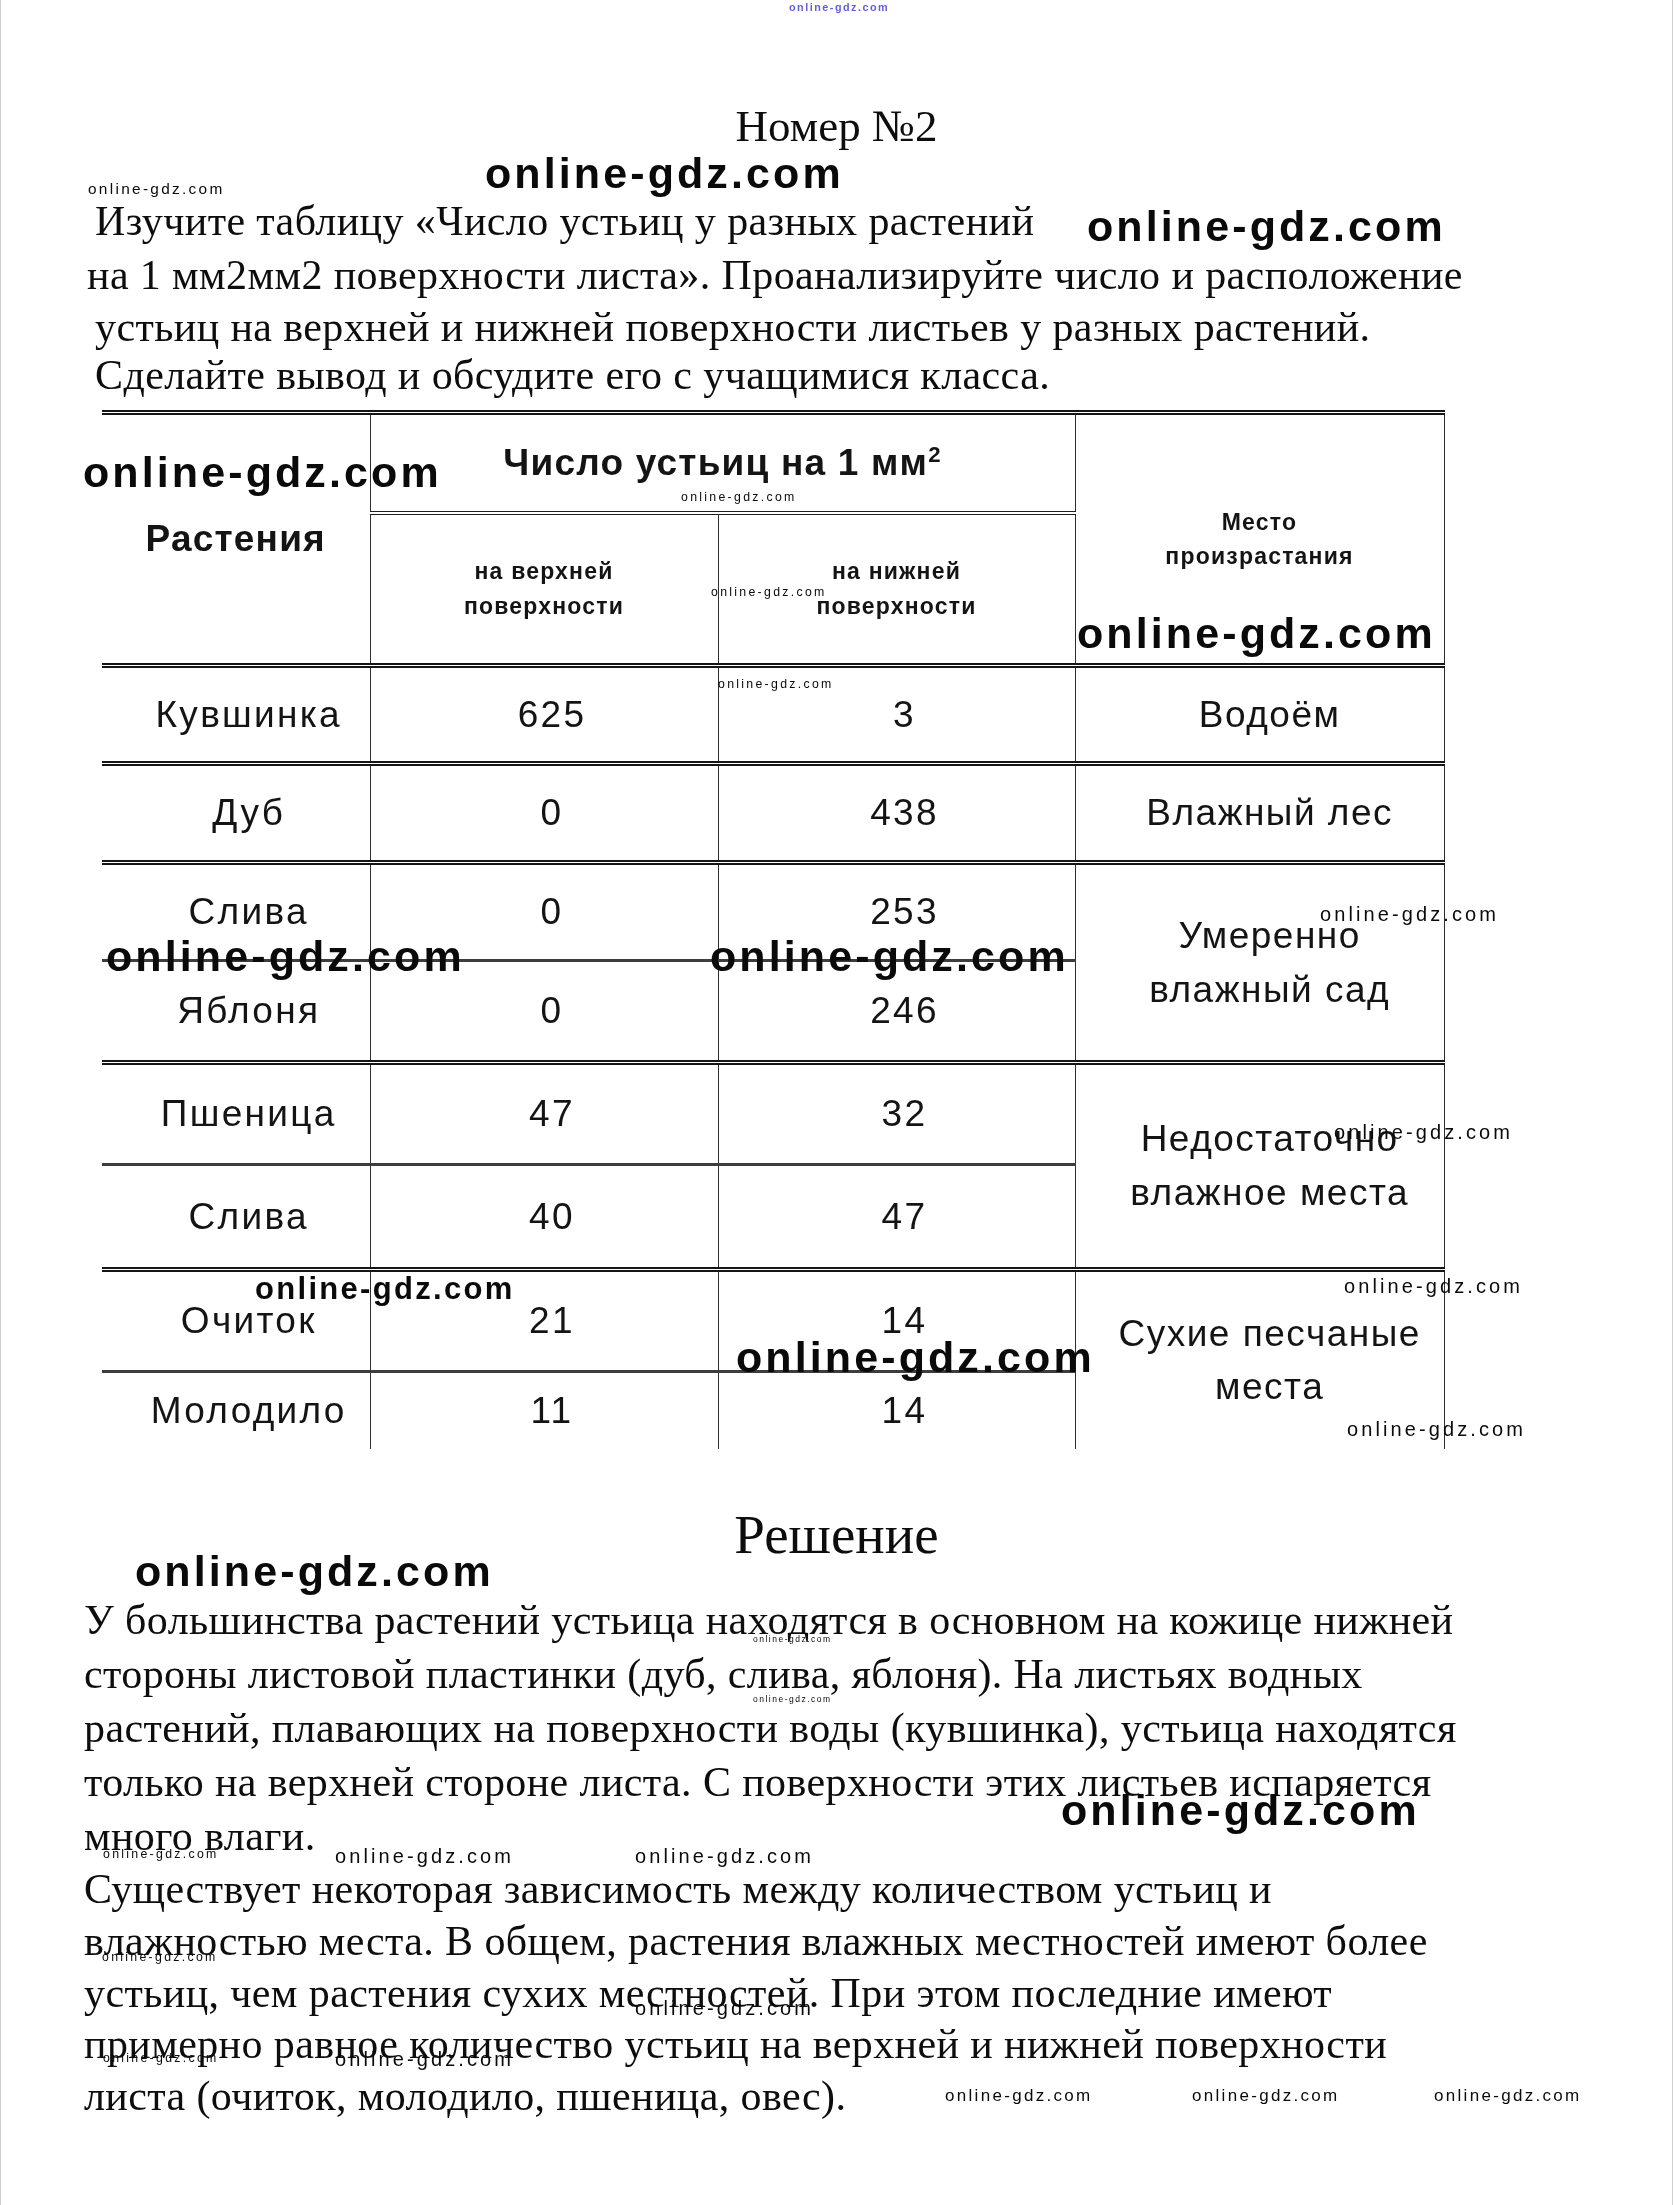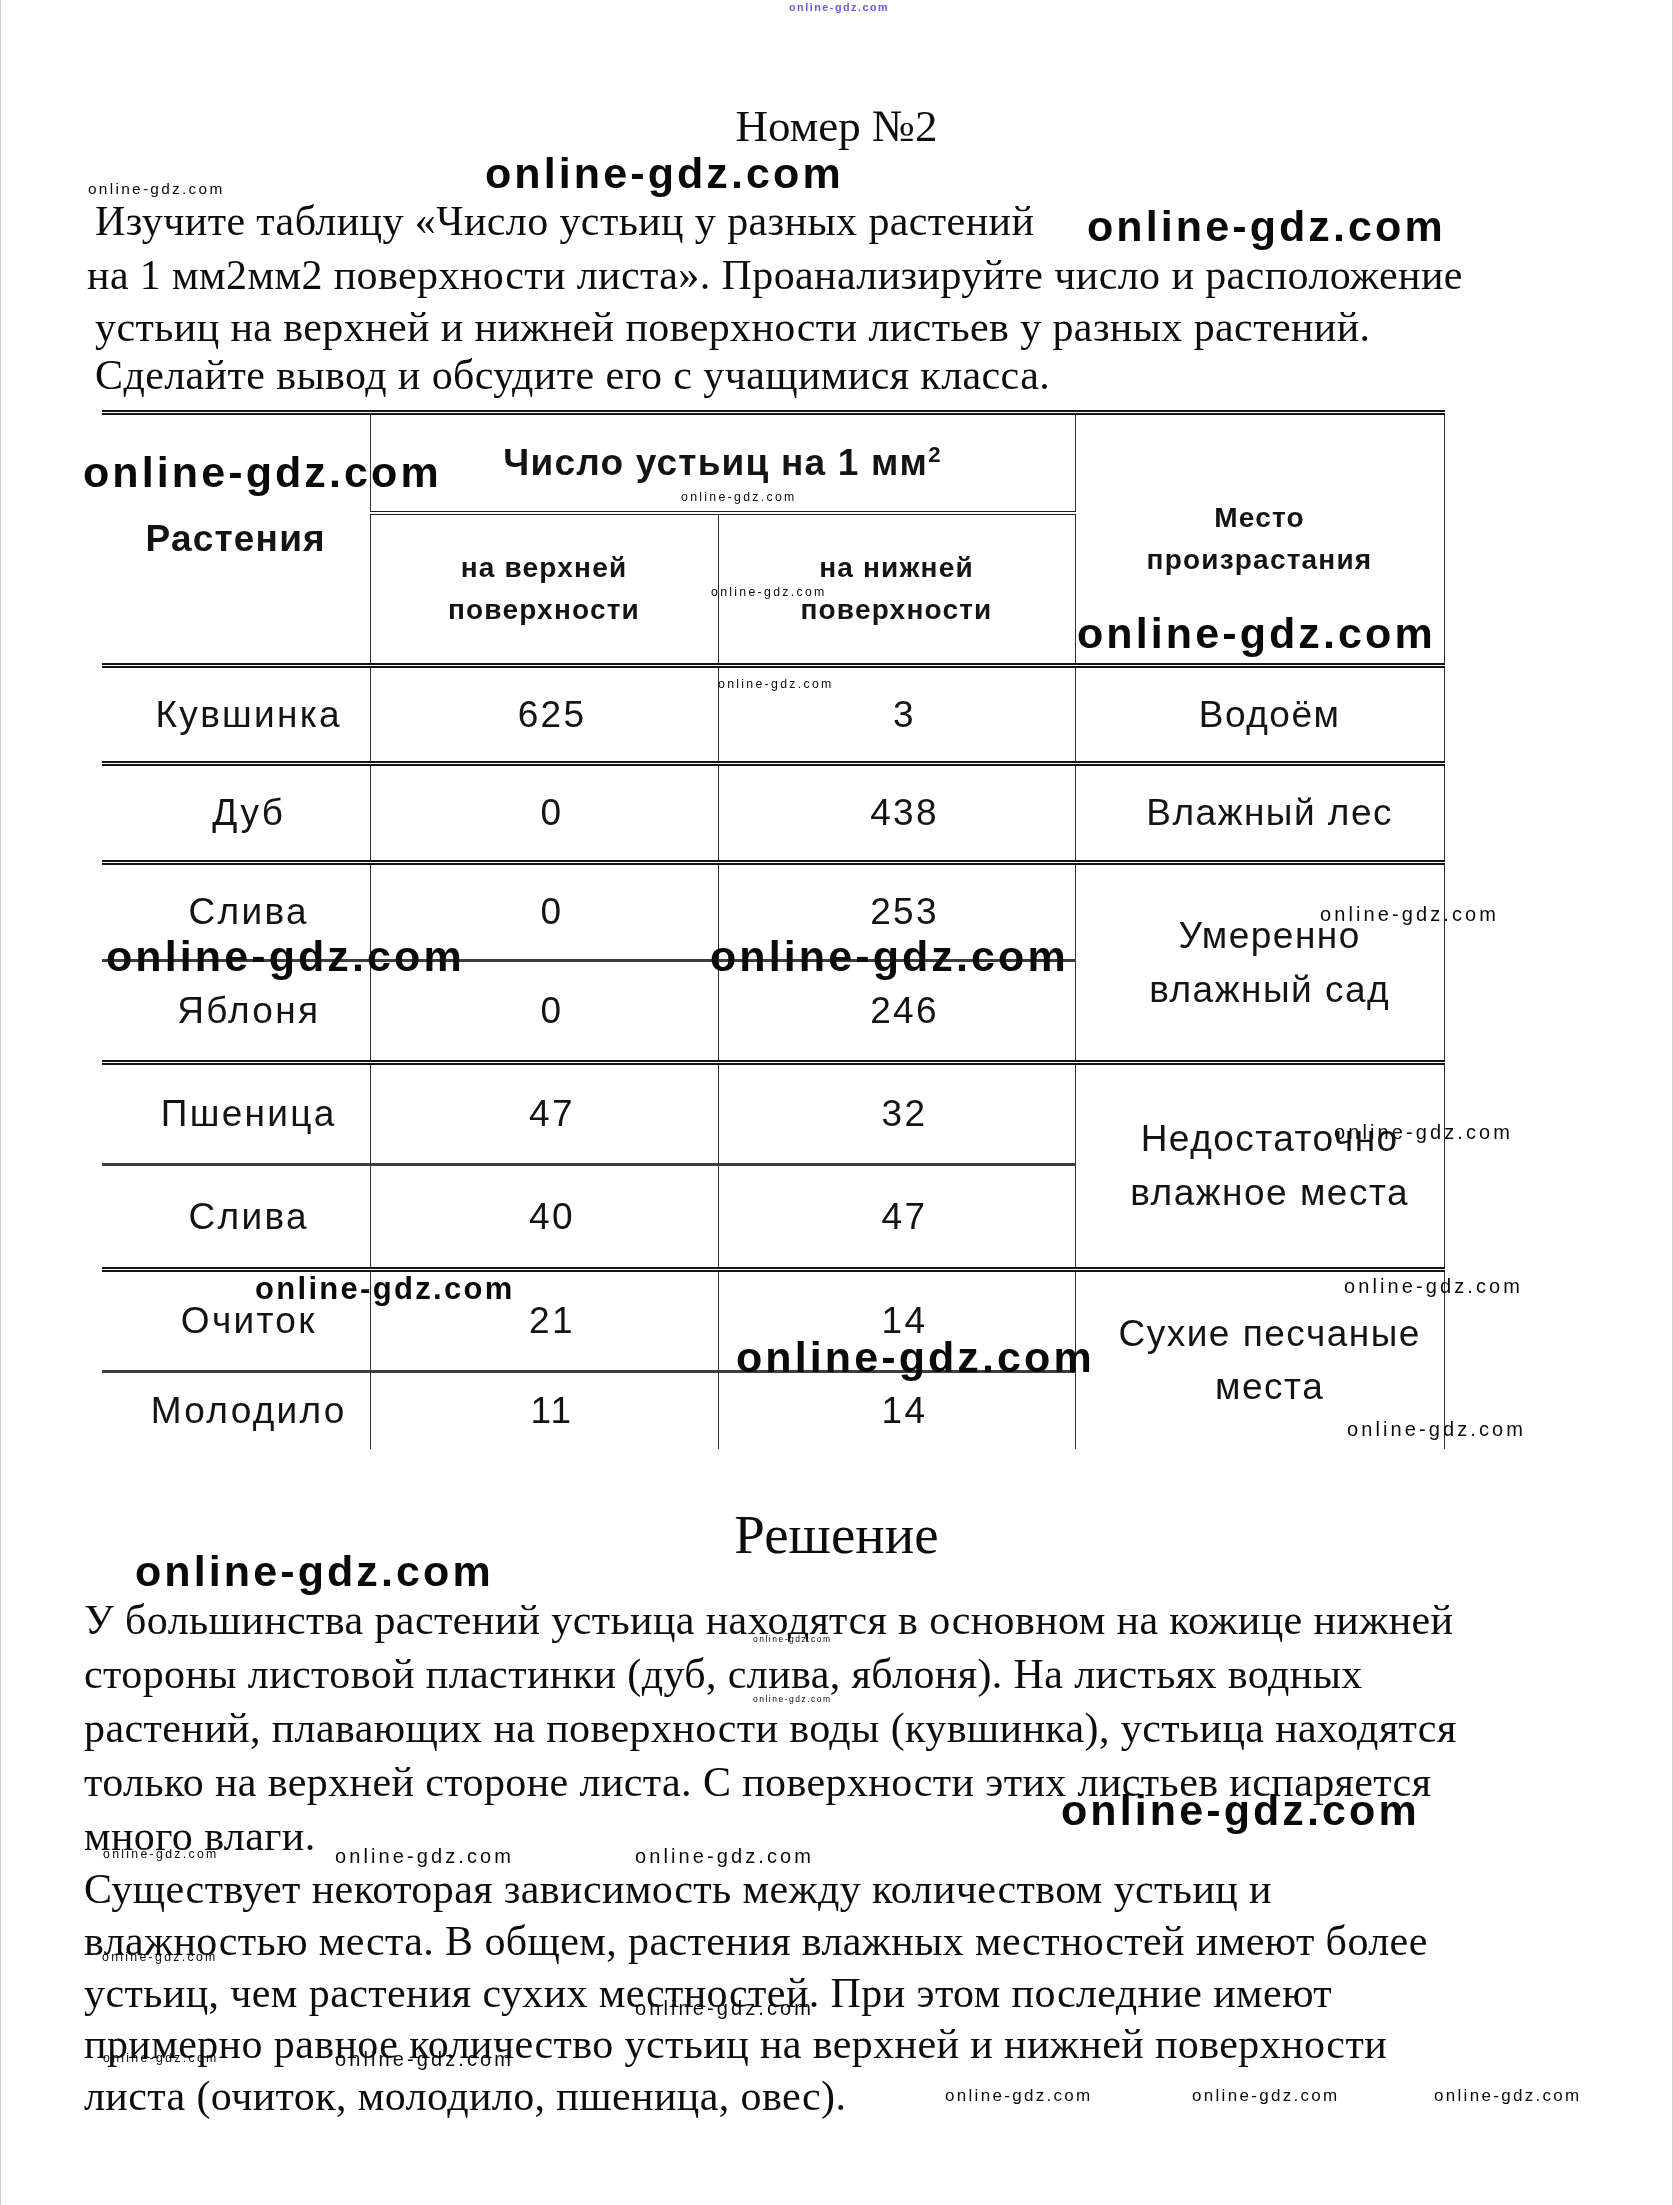--- a/index.html
+++ b/index.html
@@ -17,21 +17,21 @@
   
   .tbl{position:absolute;left:101px;top:410px;border-collapse:collapse;table-layout:fixed;
        font-family:"Liberation Sans", sans-serif;color:#141414;
        border-top:5.4px double #151515;}
   .tbl td{border-right:1.5px solid #2e2e2e;vertical-align:middle;padding:0;text-align:center;}
   .tbl td.plant{padding-left:26px;font-size:37px;letter-spacing:2.3px;}
   .tbl td.val{font-size:37px;letter-spacing:2.3px;text-align:center;padding-left:16px;}
   .tbl td.hab{padding-left:28px;padding-right:7.7px;font-size:37px;letter-spacing:1.5px;line-height:1.45;}
   .tbl td.hd{font-weight:bold;text-align:center;letter-spacing:1.2px;}
   .tbl .hd1{font-size:37px;}
-  .tbl .hd2{font-size:28px;line-height:1.5;}
+  .tbl .hd2{font-size:23px;line-height:1.5;}
   .tbl tr.rmajor td{border-top:5.4px double #151515;}
   .tbl tr.rminor td{border-top:3.1px solid #3d3d3d;}
   .tbl tr.subhdr td{border-top:4.6px double #1d1d1d;}
   .tbl tr.firstdata td{border-top:5.4px double #151515;}
   sup{font-size:60%;}
 
   
   .wm{position:absolute;font-family:"Liberation Sans", sans-serif;color:#0a0a0a;
       line-height:1;white-space:nowrap;z-index:6;}
   .wm.big   {font-size:43px;font-weight:600;letter-spacing:3.1px;}

